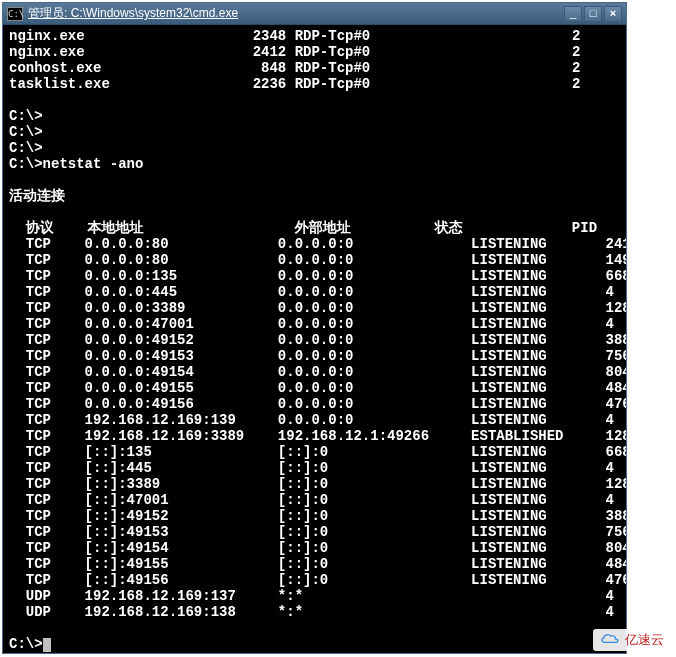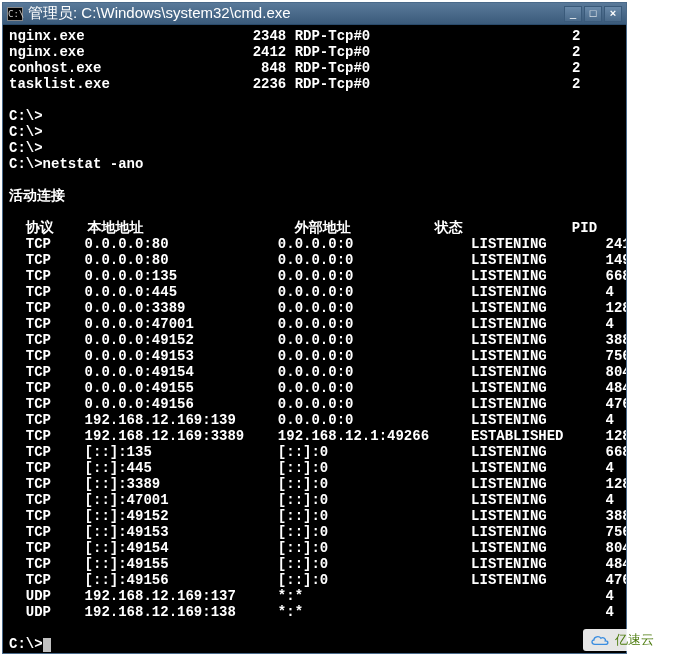--- a/index.html
+++ b/index.html
@@ -32,21 +32,21 @@
       width: 16px;
       height: 14px;
       background: #000;
       border: 1px solid #888;
       margin-right: 5px;
       font-size: 9px;
       color: #ccc;
       text-align: center;
       line-height: 12px;
     }
-    .title-text { flex: 1; font-weight: normal; font-family: "SimSun", sans-serif; font-size: 15px; }
+    .title-text { flex: 1; font-weight: normal; font-family: "SimSun", sans-serif; font-size: 12px; text-decoration: underline; }
     .title-buttons { display: flex; gap: 2px; }
     .title-btn {
       width: 18px;
       height: 16px;
       background: linear-gradient(to bottom, #6a8aaa, #4a6a8a);
       border: 1px solid #3a5a7a;
       color: #fff;
       font-size: 11px;
       text-align: center;
       line-height: 13px;
@@ -70,26 +70,26 @@
       display: inline-block;
       width: 8px;
       height: 14px;
       background: #c0c0c0;
       vertical-align: text-bottom;
       margin-top: 1px;
     }
     .watermark {
       position: absolute;
       bottom: 6px;
-      right: 16px;
+      right: 6px;
       font-family: Arial, sans-serif;
       font-size: 13px;
-      color: #4d7c0f;
+      color: #b91c1c;
       display: flex;
-      align-items: center;
+      align-items: flex-start;
       gap: 4px;
       background: rgba(255,255,255,0.9);
       padding: 2px 6px;
       border-radius: 3px;
     }
     .watermark svg { width: 22px; height: 14px; }
     .bold { font-weight: bold; }
   </style>
 </head>
 <body>

